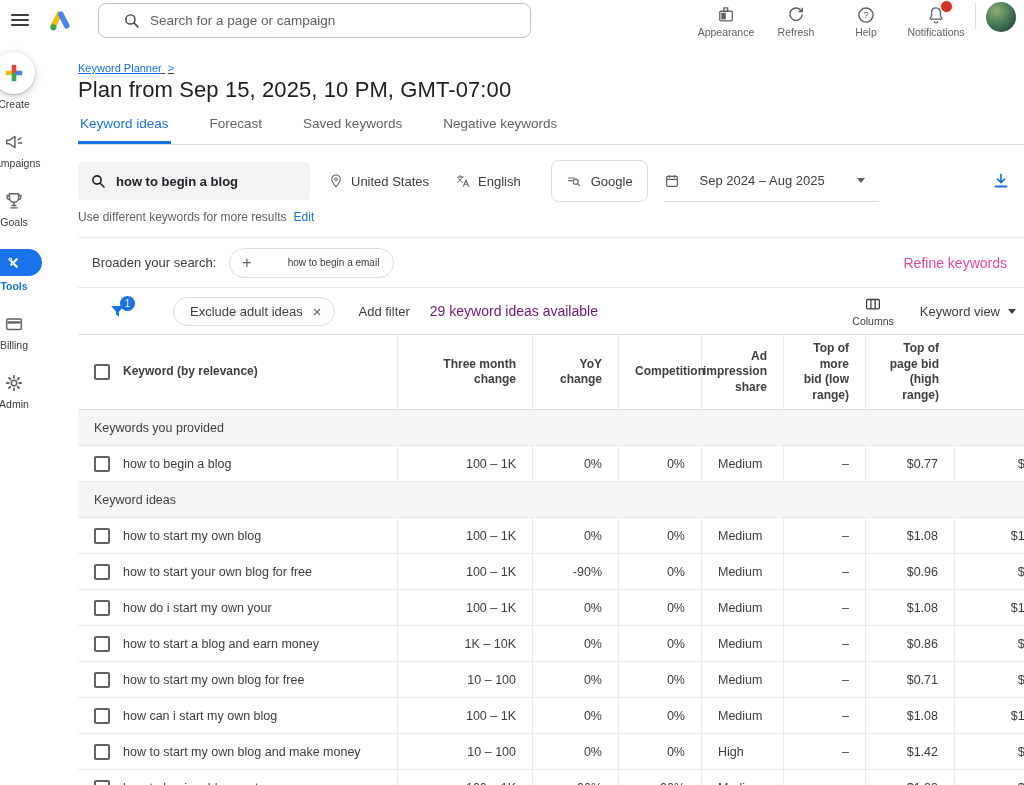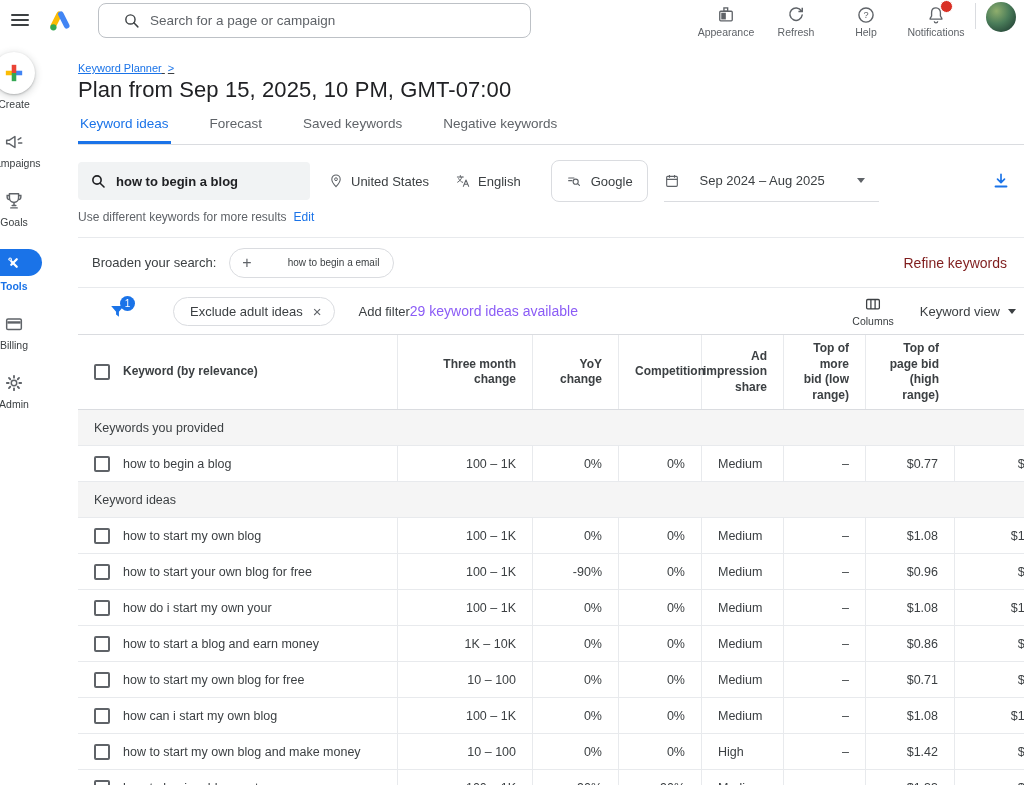--- a/index.html
+++ b/index.html
@@ -71,32 +71,32 @@
   .hint-row .edit { color:#1a73e8; cursor:pointer; }
 
   .hdivider { border:none; border-top:1px solid #e8eaed; margin-top:13px; }
 
   .broaden-row { height:49px; display:flex; align-items:center; }
   .broaden-label { margin-left:14px; font-size:13px; color:#3c4043; }
   .broaden-chip { margin-left:13px; height:30px; border:1px solid #dadce0; border-radius:15px;
     display:flex; align-items:center; padding:0 14px 0 12px; gap:8px; cursor:pointer; }
   .broaden-chip .plus { font-size:16px; color:#5f6368; line-height:1; }
   .broaden-chip .bc-text { font-size:10px; color:#3c4043;padding-left:28px; }
-  .refine-link { margin-right:17px; font-size:14px; font-weight:500; color:#7f1d1d; cursor:pointer; }
+  .refine-link { margin-right:17px; font-size:14px; font-weight:500; color:#ec4899; cursor:pointer; }
 
   .filter-row { height:46px; display:flex; align-items:center; }
   .funnel-wrap { margin-left:30px; position:relative; cursor:pointer; display:flex; }
   .funnel-badge { position:absolute; top:-6px; right:-8px; width:15px; height:15px; border-radius:50%;
     background:#1a73e8; color:#fff; font-size:10px; display:flex; align-items:center; justify-content:center; }
   .filter-chip { margin-left:46px; height:29px; border:1px solid #dadce0; border-radius:15px;
     display:flex; align-items:center; padding:0 12px 0 16px; cursor:pointer; }
   .filter-chip .fc-text { font-size:13px; color:#3c4043; }
   .filter-chip .fc-x { margin-left:10px; font-size:15px; color:#5f6368; line-height:1; }
   .add-filter { margin-left:24px; font-size:13px; color:#3c4043; cursor:pointer; }
-  .ideas-count { font-size:14px; color:#8b5cf6; }
+  .ideas-count { margin-left:20px; font-size:14px; color:#701a75; }
   .columns-block { display:flex; flex-direction:column; align-items:center; margin-right:26px; cursor:pointer; }
   .columns-block .clbl { font-size:10.5px; color:#3c4043; margin-top:2px; }
   .view-sel { display:flex; align-items:center; gap:8px; font-size:13px; color:#3c4043; margin-right:8px; cursor:pointer; }
   .view-sel .caret { border-top-color:#3c4043; }
 
   
   .ktable { width:987px; }
   .grid { display:grid; grid-template-columns:320px 135px 86px 83px 82px 82px 89px 110px; }
   .thead { border-top:1px solid #dadce0; border-bottom:1px solid #dadce0; }
   .thead .hc { min-height:48px; display:flex; align-items:center; font-size:12px; font-weight:700;

